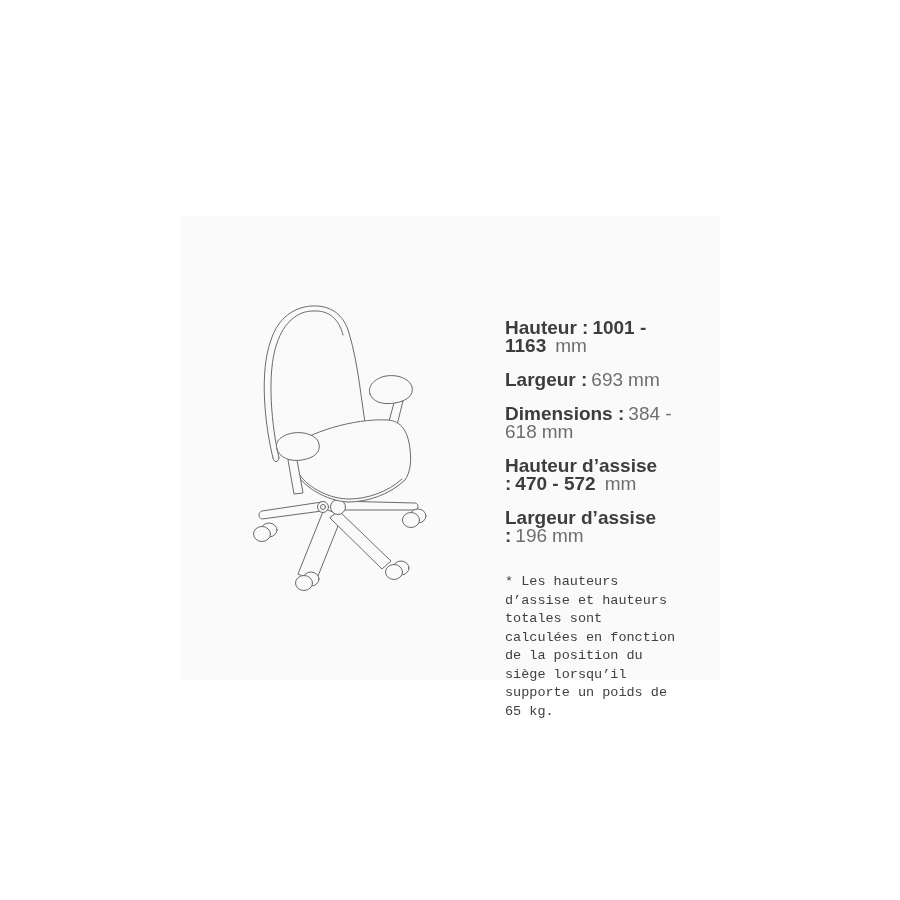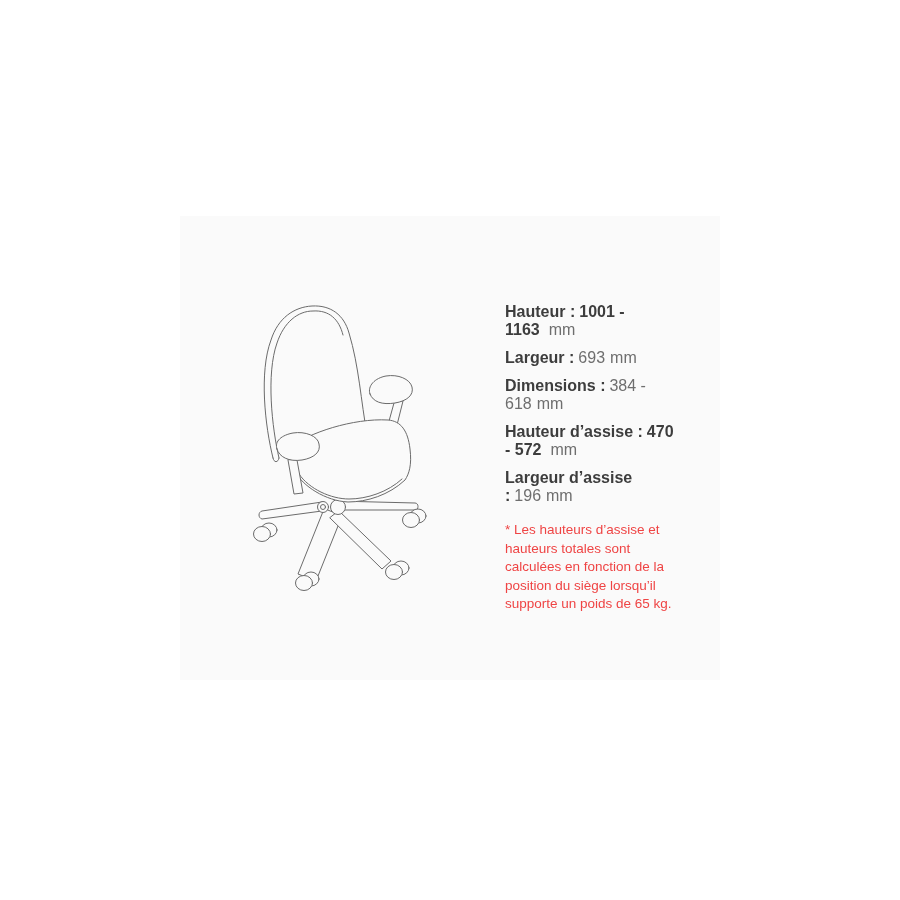--- a/index.html
+++ b/index.html
@@ -7,27 +7,27 @@
   .page{position:relative;width:900px;height:900px;background:#ffffff;overflow:hidden;}
   .panel{position:absolute;left:180px;top:216px;width:540px;height:464px;background:#fafafa;}
   .section-title{position:absolute;left:17px;top:18px;font-size:25px;font-weight:bold;
     color:#1a1a1a;letter-spacing:-0.3px;}
   .chair-wrap{position:absolute;left:48px;top:74px;width:248px;height:340px;}
   .chair-wrap svg{display:block;width:100%;height:100%;}
   .chair-wrap path, .chair-wrap ellipse, .chair-wrap circle, .chair-wrap line{
     fill:none;stroke:#6b6b6b;stroke-width:1;stroke-linejoin:round;stroke-linecap:round;}
   .chair-wrap .fillbg{fill:#fafafa;}
   .specs{position:absolute;left:325px;top:87px;width:176px;}
-  .spec-row{margin:0 0 10px 0;font-size:16px;line-height:18px;color:#6e6e6e;}
+  .spec-row{margin:16px 0 10px 0;font-size:19px;line-height:18px;color:#6e6e6e;}
   .spec-label{font-weight:bold;color:#3d3d3d;}
   .spec-value{color:#6e6e6e;margin-left:4px;}
   .spec-unit{color:#6e6e6e;margin-left:5px;}
   .bold-row .spec-value{font-weight:bold;color:#3d3d3d;}
   .bold-row .spec-unit{margin-left:9px;}
-  .footnote{margin:16px 0 0 0;font-size:13.5px;line-height:18.5px;color:#ef4444;}
+  .footnote{margin:28px 0 0 0;font-size:13.5px;line-height:18.5px;color:#404040;font-family:Liberation Mono, monospace;}
 </style>
 </head>
 <body>
 
 <div class="page">
   <div class="panel">
 
 
     <div class="chair-wrap">
       <svg viewBox="0 0 248 340">

